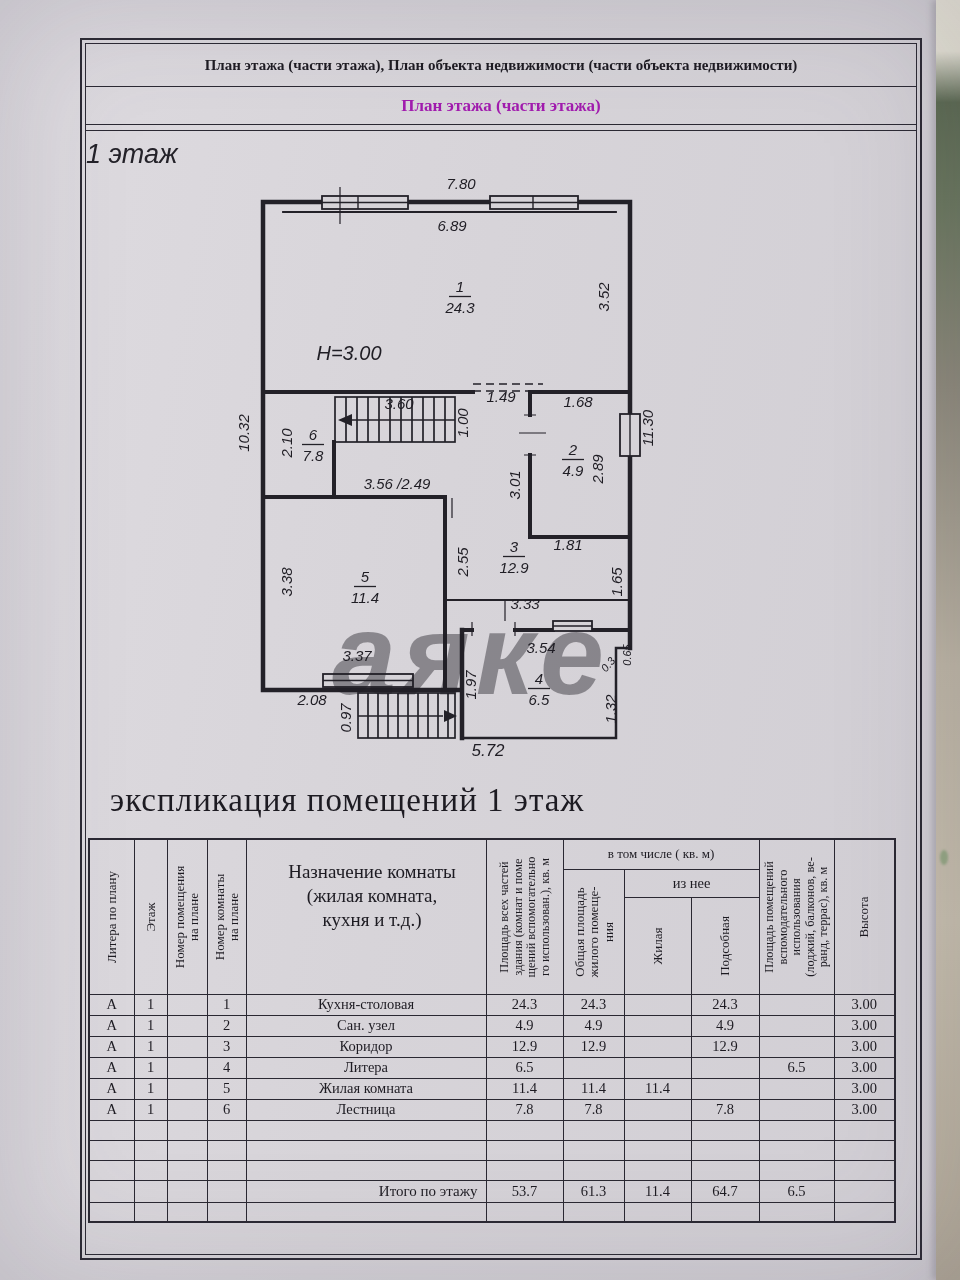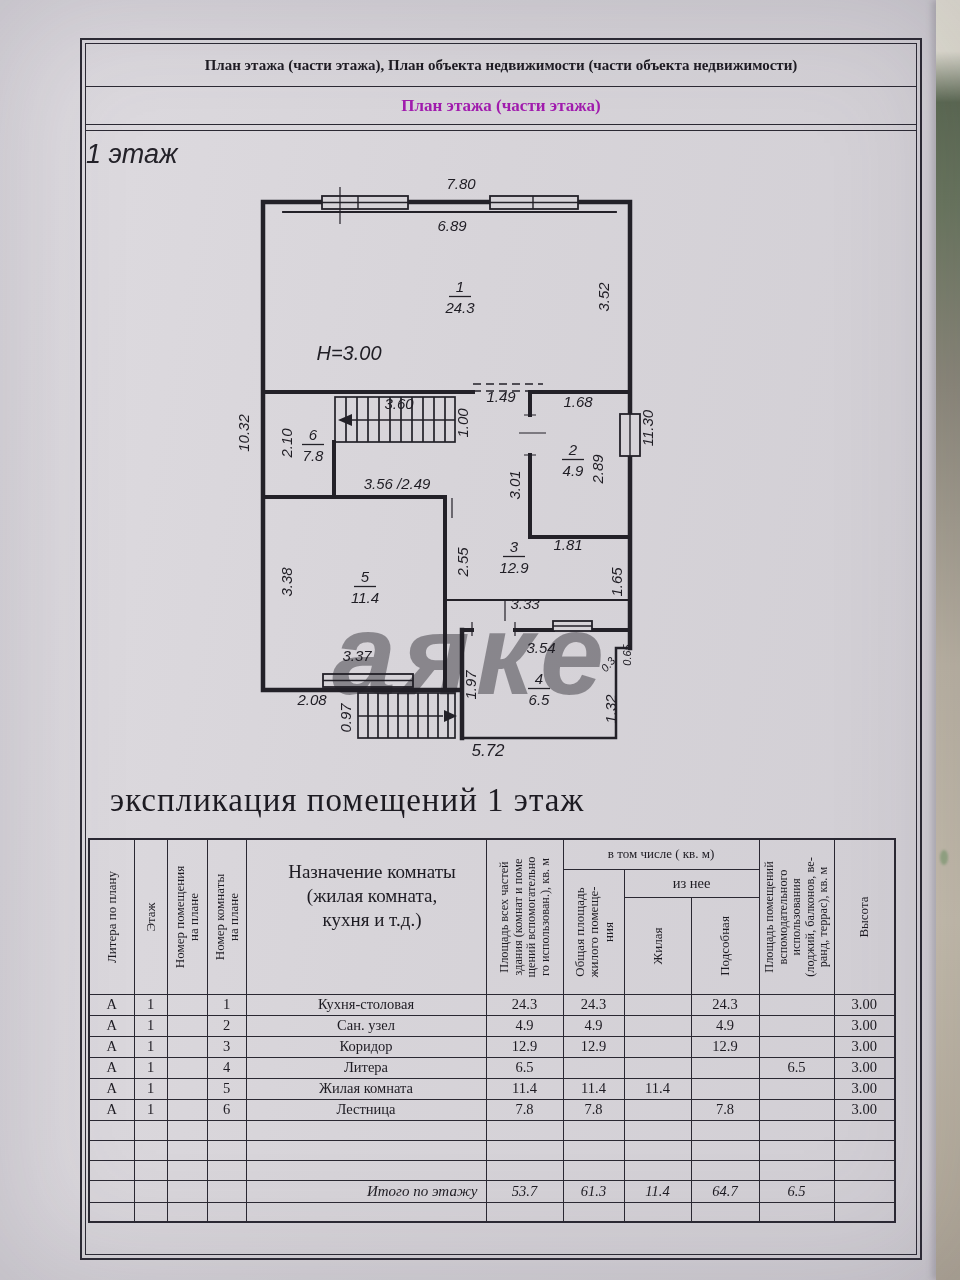--- a/index.html
+++ b/index.html
@@ -29,21 +29,21 @@
   #plan-svg text{font-family:"Liberation Sans",sans-serif;font-style:italic;fill:#1f1d24;}
 
   .expl-title{position:absolute;left:110px;top:782px;width:806px;
     font-size:33px;color:#1d1b22;letter-spacing:1px;}
 
   table.expl{position:absolute;left:88px;top:838px;border-collapse:collapse;table-layout:fixed;
     width:806px;border:2px solid #2a2832;color:#1d1b22;}
   table.expl th,table.expl td{border:1.5px solid #2a2832;padding:0 2px;font-weight:normal;
     text-align:center;overflow:hidden;}
   tr.h1{height:30px;} tr.h2{height:28px;} tr.h3{height:97px;}
-  tr.drow{height:21px;} tr.erow{height:20px;} tr.trow{height:22px;font-style:italic;}
+  tr.drow{height:21px;} tr.erow{height:20px;} tr.trow{height:22px;}
   th.vcell{position:relative;}
   .vrot{position:absolute;left:50%;top:50%;transform:translate(-50%,-50%) rotate(-90deg);
     text-align:center;font-size:13px;line-height:1.1;white-space:pre-line;width:150px;}
   .vrot.small{font-size:12.3px;}
   .vrot.w122{width:122px;} .vrot.w92{width:92px;}
   .purpose-h{vertical-align:top;}
   .purpose-h div{padding-top:20px;font-size:19px;line-height:1.25;white-space:pre-line;margin-left:12px;}
   .inclh{font-size:13px;} .izh{font-size:14.5px;margin-left:11px;}
   table.expl td{font-size:14.5px;}
   td.left{text-align:left;padding-left:5px;}

